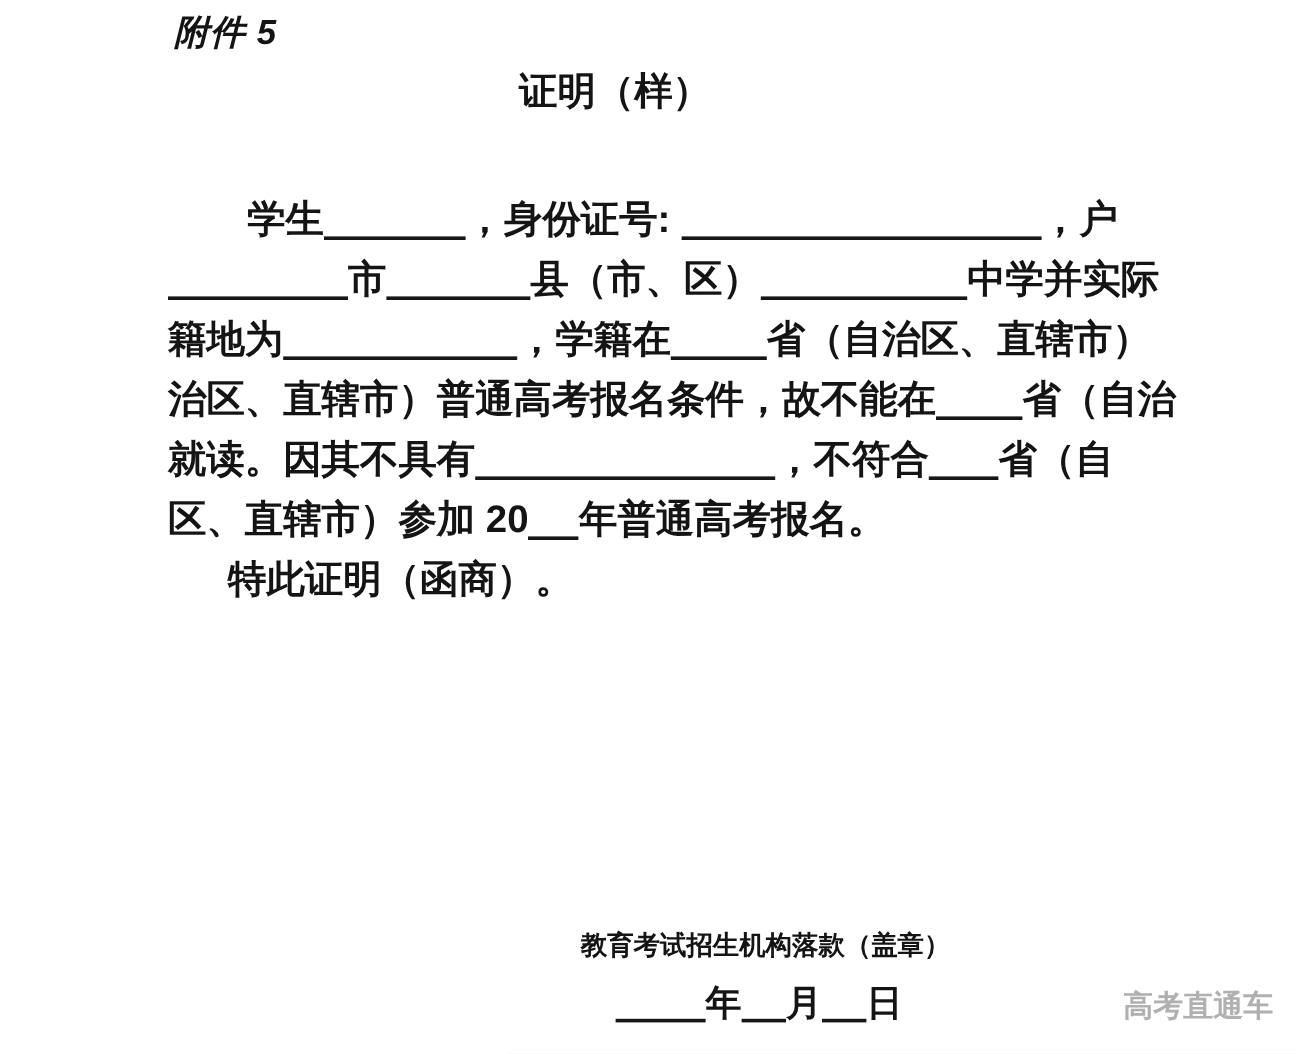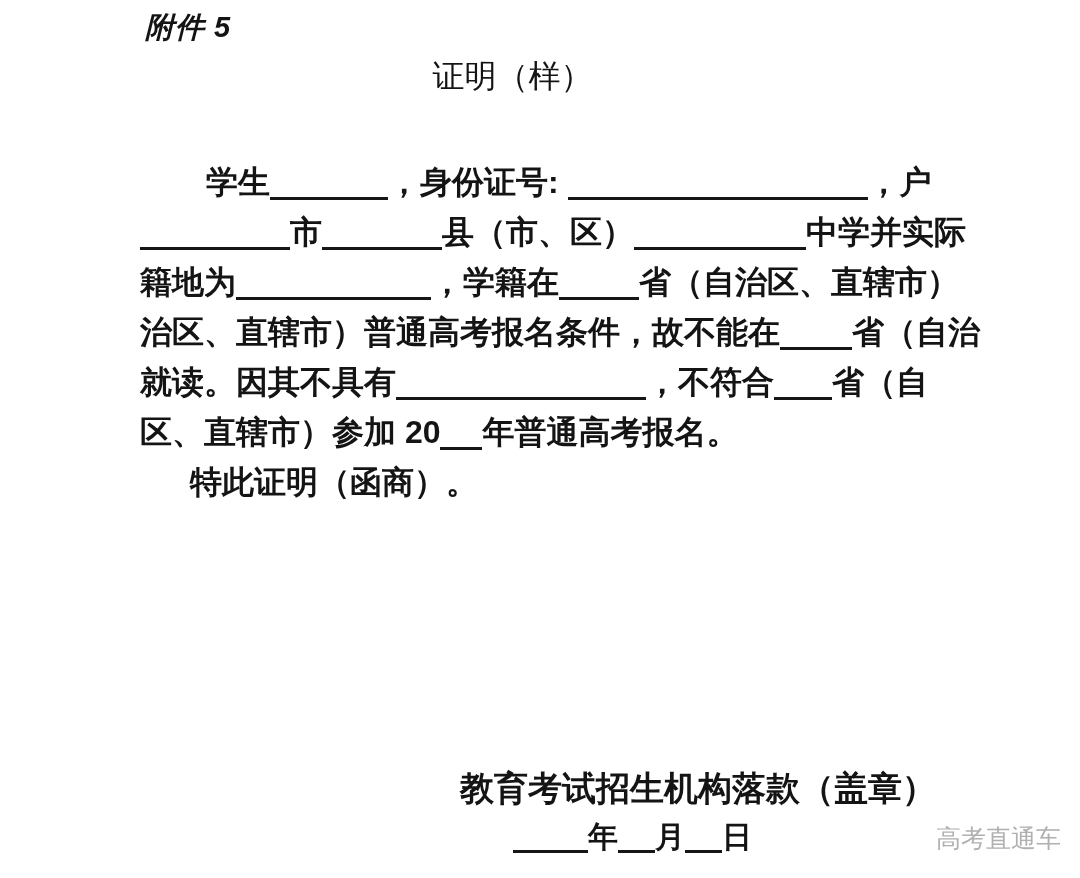--- a/index.html
+++ b/index.html
@@ -24,21 +24,21 @@
     letter-spacing:1px;
     white-space:nowrap;
     font-style:italic;
   }
   .doc-title{
     position:absolute;
     left:0; top:55px;
     width:1025px;
     text-align:center;
     font-size:32px;
-    font-weight:400;
+    font-weight:700;
     white-space:nowrap;
   }
   .body-paragraph{
     position:absolute;
     left:140px; top:157px;
     width:900px;
     font-size:32px;
     font-weight:600;
   }
   .body-line{
@@ -47,22 +47,22 @@
     white-space:nowrap;
   }
   .blank{
     display:inline-block;
     height:12px;
     border-bottom:3px solid #161616;
     vertical-align:-7px;
   }
   .signature-line{
     position:absolute;
-    left:460px; top:770px;
-    font-size:34px;
+    left:484px; top:770px;
+    font-size:22px;
     font-weight:600;
     line-height:36px;
     white-space:nowrap;
   }
   .date-line{
     position:absolute;
     left:513px; top:816px;
     font-size:30px;
     font-weight:600;
     line-height:42px;
@@ -70,21 +70,21 @@
     text-align:right;
   }
   .date-line .blank{
     vertical-align:-6px;
     border-bottom-width:3px;
   }
   .watermark{
     position:absolute;
     left:936px; top:822px;
     font-size:25px;
-    font-weight:400;
+    font-weight:700;
     color:#b0b0b0;
     text-shadow:0 1px 0 rgba(255,255,255,0.7);
     white-space:nowrap;
   }
 </style>
 </head>
 <body>
 
 <div class="page">
 

